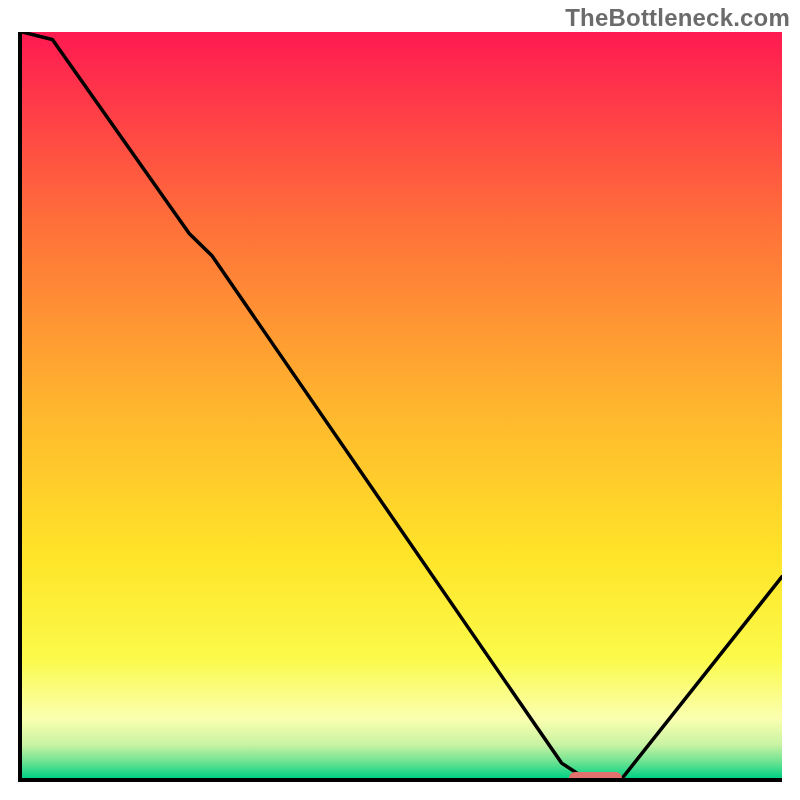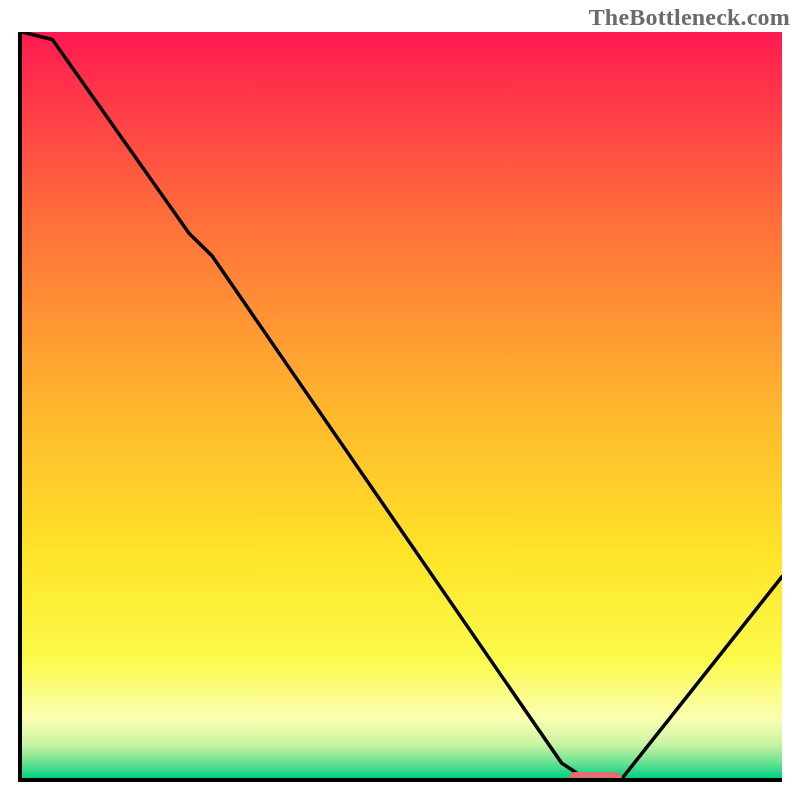--- a/index.html
+++ b/index.html
@@ -7,21 +7,20 @@
     padding: 0;
     width: 800px;
     height: 800px;
     background: #ffffff;
     font-family: Arial, Helvetica, sans-serif;
   }
   .canvas {
     position: relative;
     width: 800px;
     height: 800px;
-    font-family: Liberation Serif, serif;
   }
   .watermark {
     position: absolute;
     top: 4px;
     right: 10px;
     font-size: 24px;
     font-weight: bold;
     color: #6b6b6b;
     letter-spacing: 0.2px;
   }

